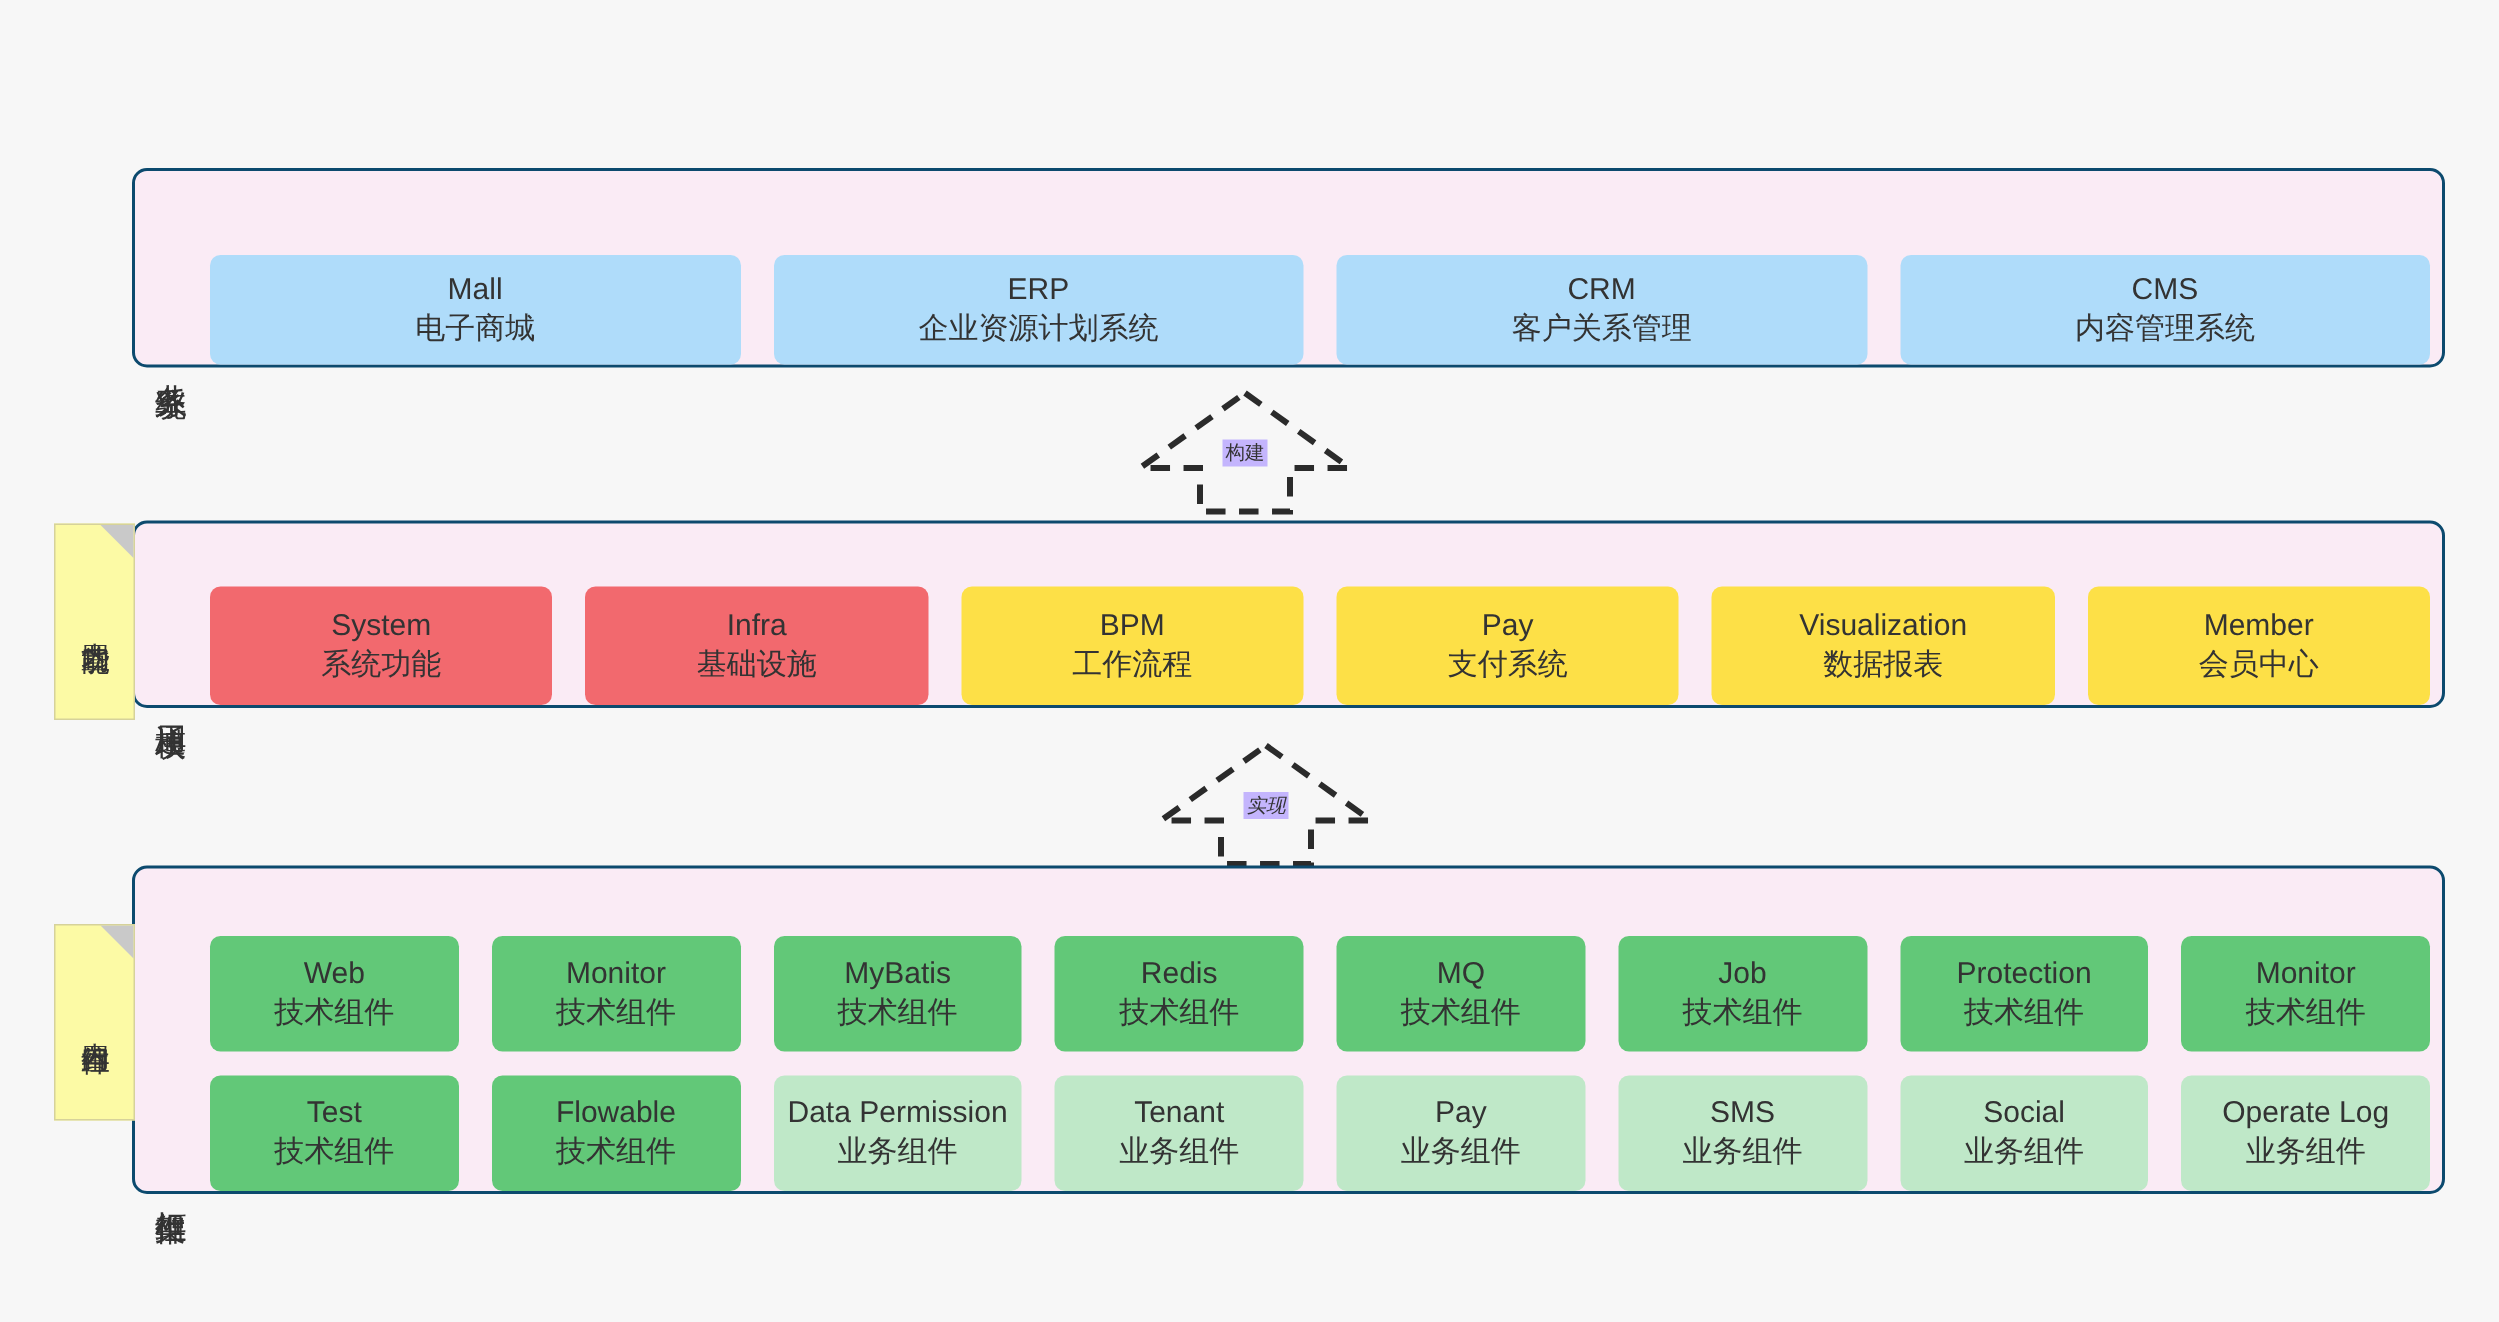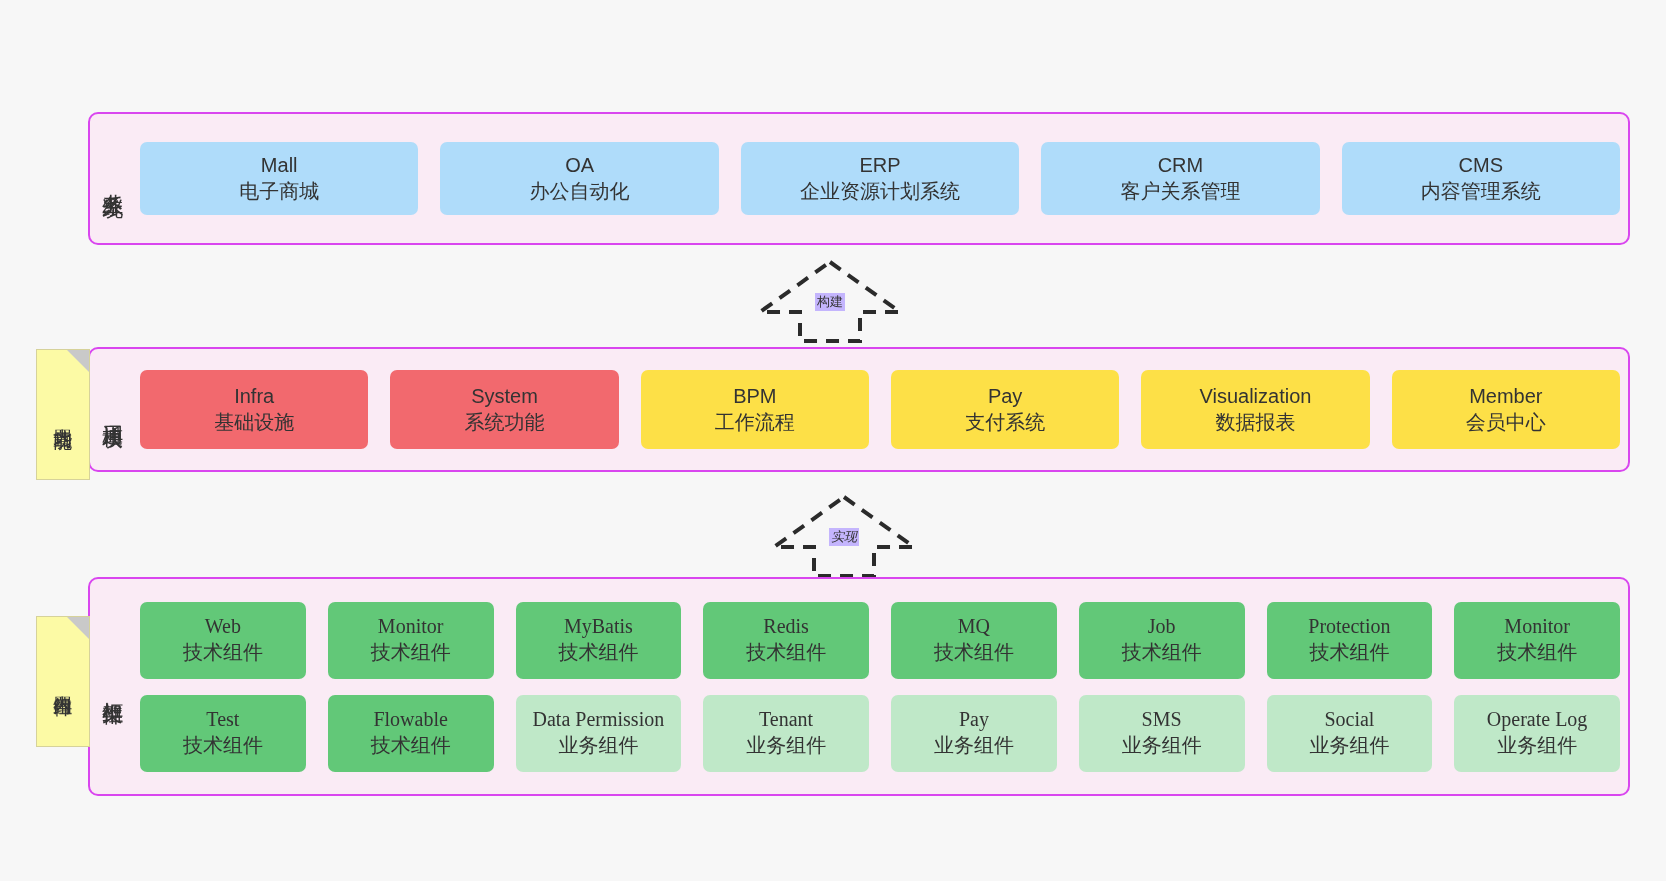--- a/index.html
+++ b/index.html
@@ -10,25 +10,25 @@
     color:#333333;
     overflow:hidden;
     position:relative;
   }
   .canvas{position:absolute;inset:0;}
 
   
   .layer{
     position:absolute;
     background:#FAEBF5;
-    border:2px solid #d946ef;
+    border:2px solid #0c4a6e;
     border-radius:10px;
     box-sizing:border-box;
     display:flex;
-    align-items:center;
+    align-items:flex-end;
   }
   .layer-label{
     width:46px;
     flex:0 0 46px;
     display:flex;
     align-items:center;
     justify-content:center;
     font-size:21px;
     line-height:1.12;
     letter-spacing:1px;
@@ -76,21 +76,21 @@
   .c-green-lite {background:#BFE8C8;}
 
   
   #layer-business{left:88px;top:112px;width:1542px;height:133px;}
   #layer-business .card{height:73px;}
 
   #layer-common{left:88px;top:347px;width:1542px;height:125px;}
   #layer-common .card{height:79px;}
 
   #layer-framework{left:88px;top:577px;width:1542px;height:219px;}
-  #layer-framework .card{height:77px;font-family:Liberation Serif, serif;}
+  #layer-framework .card{height:77px;}
 
   
   .note{
     position:absolute;
     background:#FCFAA5;
     border:1px solid #D6D29A;
     box-sizing:border-box;
     display:flex;
     align-items:center;
     justify-content:center;
@@ -138,24 +138,20 @@
 
   <div class="layer" id="layer-business">
     <div class="layer-label">业务系统</div>
     <div class="layer-body">
       <div class="row">
         <div class="card c-blue">
           <span class="en">Mall</span>
           <span class="cn">电子商城</span>
         </div>
         <div class="card c-blue">
-          <span class="en">OA</span>
-          <span class="cn">办公自动化</span>
-        </div>
-        <div class="card c-blue">
           <span class="en">ERP</span>
           <span class="cn">企业资源计划系统</span>
         </div>
         <div class="card c-blue">
           <span class="en">CRM</span>
           <span class="cn">客户关系管理</span>
         </div>
         <div class="card c-blue">
           <span class="en">CMS</span>
           <span class="cn">内容管理系统</span>
@@ -169,26 +165,26 @@
       <polygon points="73,3 143,53 103,53 103,82 43,82 43,53 3,53" fill="none" stroke="#2B2B2B" stroke-width="4" stroke-dasharray="13 9" stroke-linejoin="miter"></polygon>
     </svg>
     <span class="alabel">构建</span>
   </div>
 
   <div class="layer" id="layer-common">
     <div class="layer-label">通用模块</div>
     <div class="layer-body">
       <div class="row">
         <div class="card c-red">
+          <span class="en">System</span>
+          <span class="cn">系统功能</span>
+        </div>
+        <div class="card c-red">
           <span class="en">Infra</span>
           <span class="cn">基础设施</span>
-        </div>
-        <div class="card c-red">
-          <span class="en">System</span>
-          <span class="cn">系统功能</span>
         </div>
         <div class="card c-pink">
           <span class="en">BPM</span>
           <span class="cn">工作流程</span>
         </div>
         <div class="card c-pink">
           <span class="en">Pay</span>
           <span class="cn">支付系统</span>
         </div>
         <div class="card c-pink">

